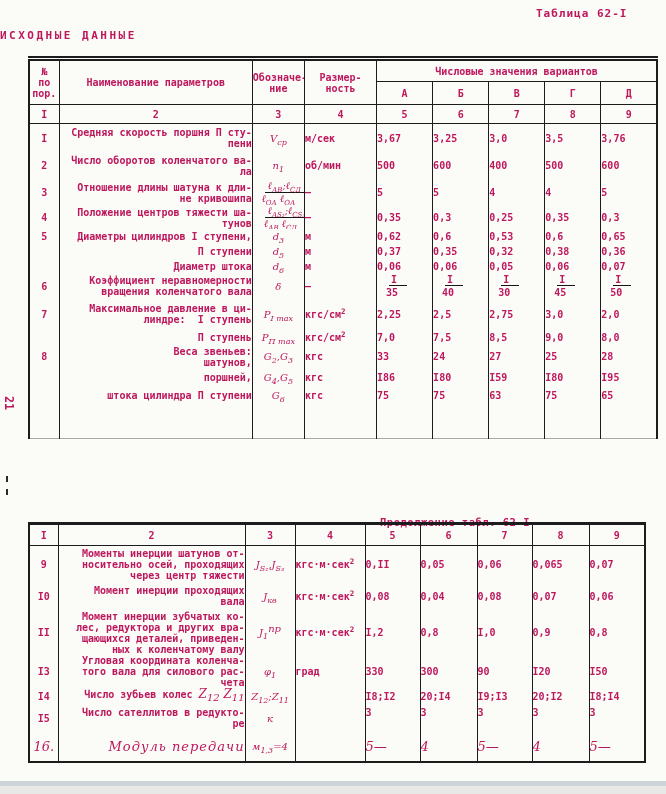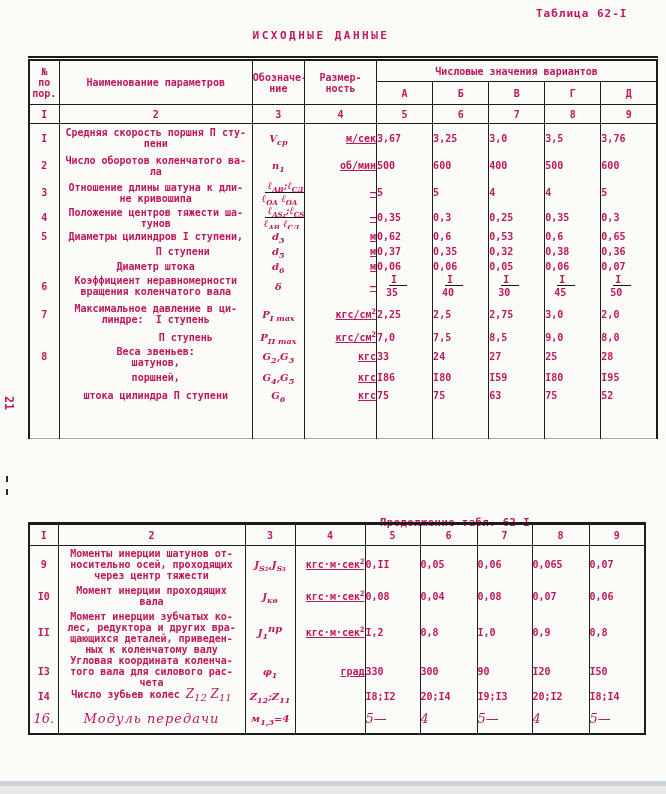--- a/index.html
+++ b/index.html
@@ -1,40 +1,40 @@
 <!DOCTYPE html>
 <html><head>
 <meta charset="utf-8">
 <style>
   html,body{margin:0;padding:0;background:#e8e8e6;}
   .page{position:relative;width:666px;height:786px;background:#fbfbf8;overflow:hidden;
         font-family:"DejaVu Sans Mono",monospace;font-weight:700;color:#be185d;}
   .abs{position:absolute;}
   .tbl-label{top:7px;left:536px;font-size:11px;letter-spacing:1px;}
-  .doc-title{top:29px;left:0;width:642px;text-align:center;font-size:11px;letter-spacing:2.5px;}
+  .doc-title{top:29px;left:0;width:642px;font-size:11px;letter-spacing:2.5px;}
   .cont-label{top:516px;left:380px;font-size:10.5px;letter-spacing:0.5px;}
   .side-num{left:2px;top:396px;font-size:11.5px;transform:rotate(90deg);}
   .tick{left:6px;width:2px;height:6px;background:#2a2a2a;}
   .t1-tick1{top:476px;}.t1-tick2{top:489px;}
   .bstrip{left:0;bottom:0;width:666px;height:5px;background:#ccd4d9;}
 
   table.t{border-collapse:collapse;table-layout:fixed;position:absolute;}
   .t1{left:28px;top:56px;width:630px;border:2px solid #1c1c1c;border-top:5px double #1c1c1c;border-bottom:1px solid #a9a9a2;}
   .t2{left:28px;top:522px;width:618px;border:2px solid #1c1c1c;border-top:3px solid #1c1c1c;}
   .t th,.t td{border-left:1.3px solid #1c1c1c;border-right:1.3px solid #1c1c1c;
       padding:0;font-size:10px;line-height:11px;vertical-align:middle;overflow:hidden;}
   .t thead th{border-bottom:1.3px solid #1c1c1c;text-align:center;font-weight:700;}
   .numhead{font-size:8.5px;line-height:9px;white-space:pre-line;}
   .twoline{white-space:pre-line;}
   .rownum{vertical-align:top;text-align:center;padding-top:2px;}
-  .name{text-align:center;padding:2px 2px 0 6px;white-space:pre-wrap;vertical-align:top;}
-  .sym{text-align:center;font-family:"DejaVu Serif",serif;font-style:italic;font-size:12.5px;font-weight:700;}
+  .name{text-align:right;padding:2px 2px 0 6px;white-space:pre-wrap;vertical-align:top;}
+  .sym{text-align:center;font-family:"DejaVu Serif",serif;font-style:italic;font-size:12.5px;font-weight:400;}
   .sym sub{font-size:8px;line-height:0;}
   .sym sup{font-size:10px;line-height:0;}
-  .unit{text-align:right;font-size:9.5px;text-decoration:underline;}
+  .unit{text-align:left;font-size:9.5px;}
   .unit sup{font-size:7.5px;line-height:0;}
   .val{text-align:left;padding-left:9px;font-size:10px;}
   .frac{display:inline-block;text-align:center;vertical-align:middle;}
   .fnum{display:block;border-bottom:1.2px solid #161616;padding:0 3px 1px 3px;margin-left:12px;}
   .fden{display:block;padding-top:1px;}
   .symfrac .frac{font-size:10px;line-height:10px;}
   .symfrac sub{font-size:7px;}
   .vfr .fnum{padding:0 10px 0 2px;}
   .valtop td.val{vertical-align:top;padding-top:3px;}
   .hand{font-family:"DejaVu Serif",serif;font-style:italic;font-weight:400;}
@@ -241,21 +241,21 @@
       </tr>
       <tr class="rh18">
         <td class="rownum"></td>
         <td class="name">штока цилиндра П ступени</td>
         <td class="sym"><span>G</span><sub>6</sub></td>
         <td class="unit">кгс</td>
         <td class="val">75</td>
         <td class="val">75</td>
         <td class="val">63</td>
         <td class="val">75</td>
-        <td class="val">52</td>
+        <td class="val">65</td>
       </tr>
       <tr class="rh34">
         <td></td>
           <td></td>
           <td></td>
           <td></td>
           <td></td>
           <td></td>
           <td></td>
           <td></td>
@@ -348,20 +348,32 @@
         <td class="rownum">I4</td>
         <td class="name"><span>Число зубьев колес</span> <span class="hand hz"><span>Z</span><sub>12</sub><span> Z</span><sub>11</sub></span></td>
         <td class="sym"><span>Z</span><sub>12</sub><span>;Z</span><sub>11</sub></td>
         <td class="unit"></td>
         <td class="val">I8;I2</td>
         <td class="val">20;I4</td>
         <td class="val">I9;I3</td>
         <td class="val">20;I2</td>
         <td class="val">I8;I4</td>
       </tr>
+      <tr class="rh25 valtop">
+        <td class="rownum">I5</td>
+        <td class="name">Число сателлитов в редукто-
+ре</td>
+        <td class="sym"><span>к</span></td>
+        <td class="unit"></td>
+        <td class="val">3</td>
+        <td class="val">3</td>
+        <td class="val">3</td>
+        <td class="val">3</td>
+        <td class="val">3</td>
+      </tr>
       <tr class="rh29">
         <td class="rownum hand">16.</td>
         <td class="name hand hname">Модуль передачи</td>
         <td class="sym"><span>м</span><sub>1,3</sub><span>=4</span></td>
         <td class="unit"></td>
         <td class="val hand">5—</td>
         <td class="val hand">4</td>
         <td class="val hand">5—</td>
         <td class="val hand">4</td>
         <td class="val hand">5—</td>

